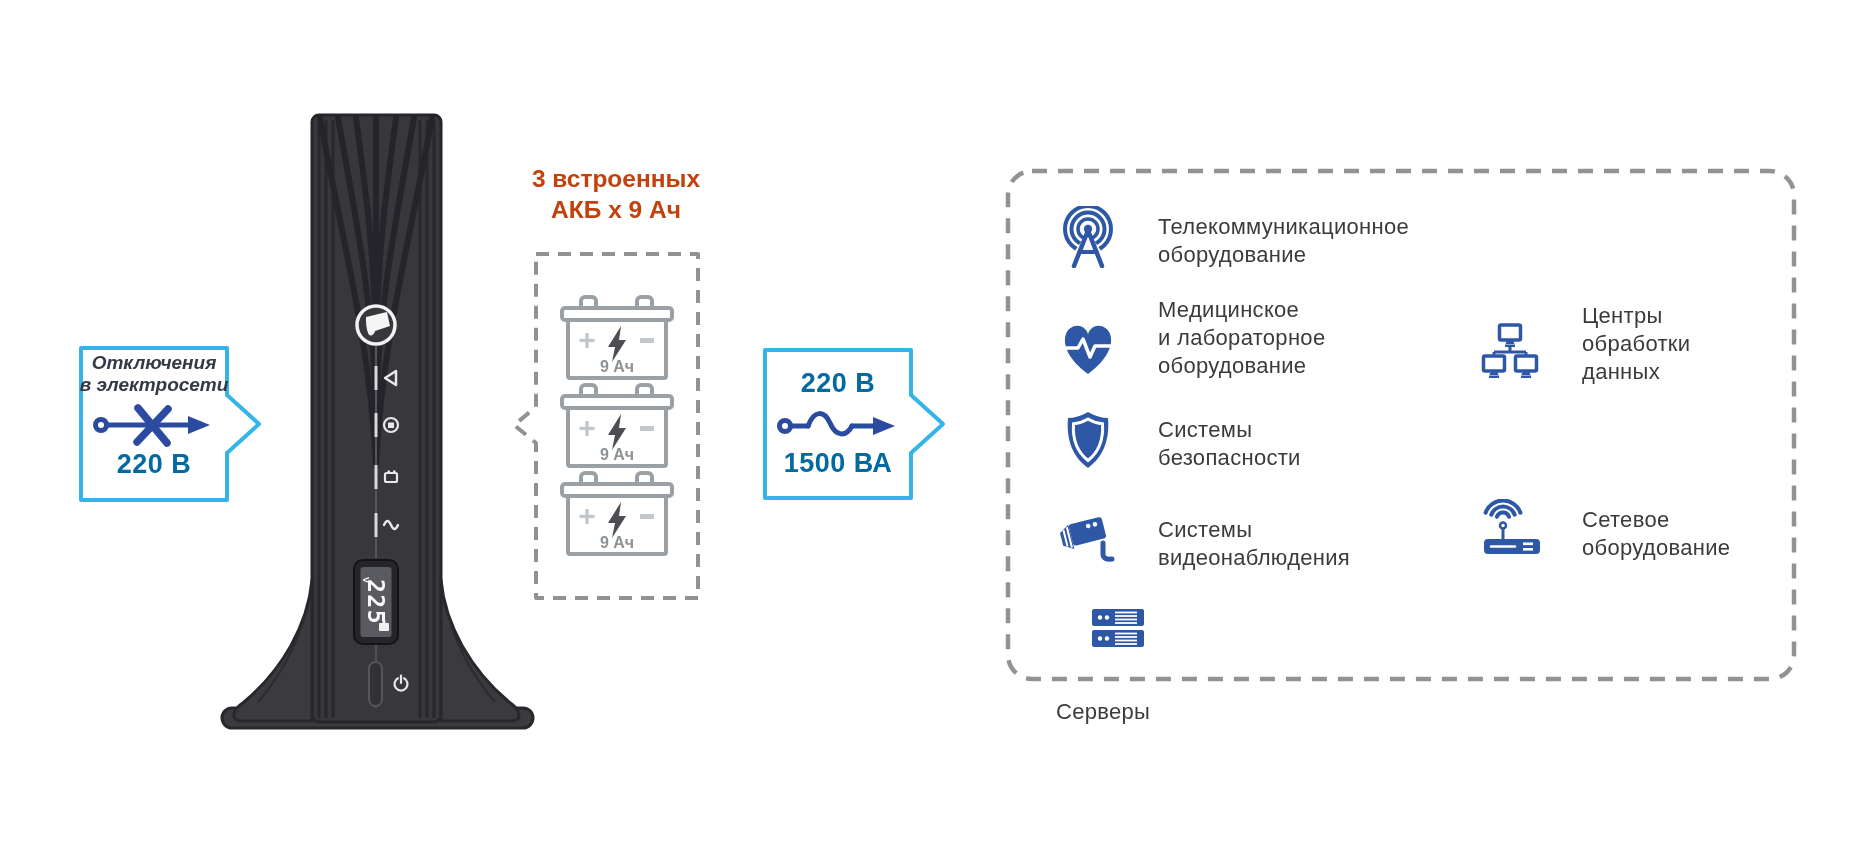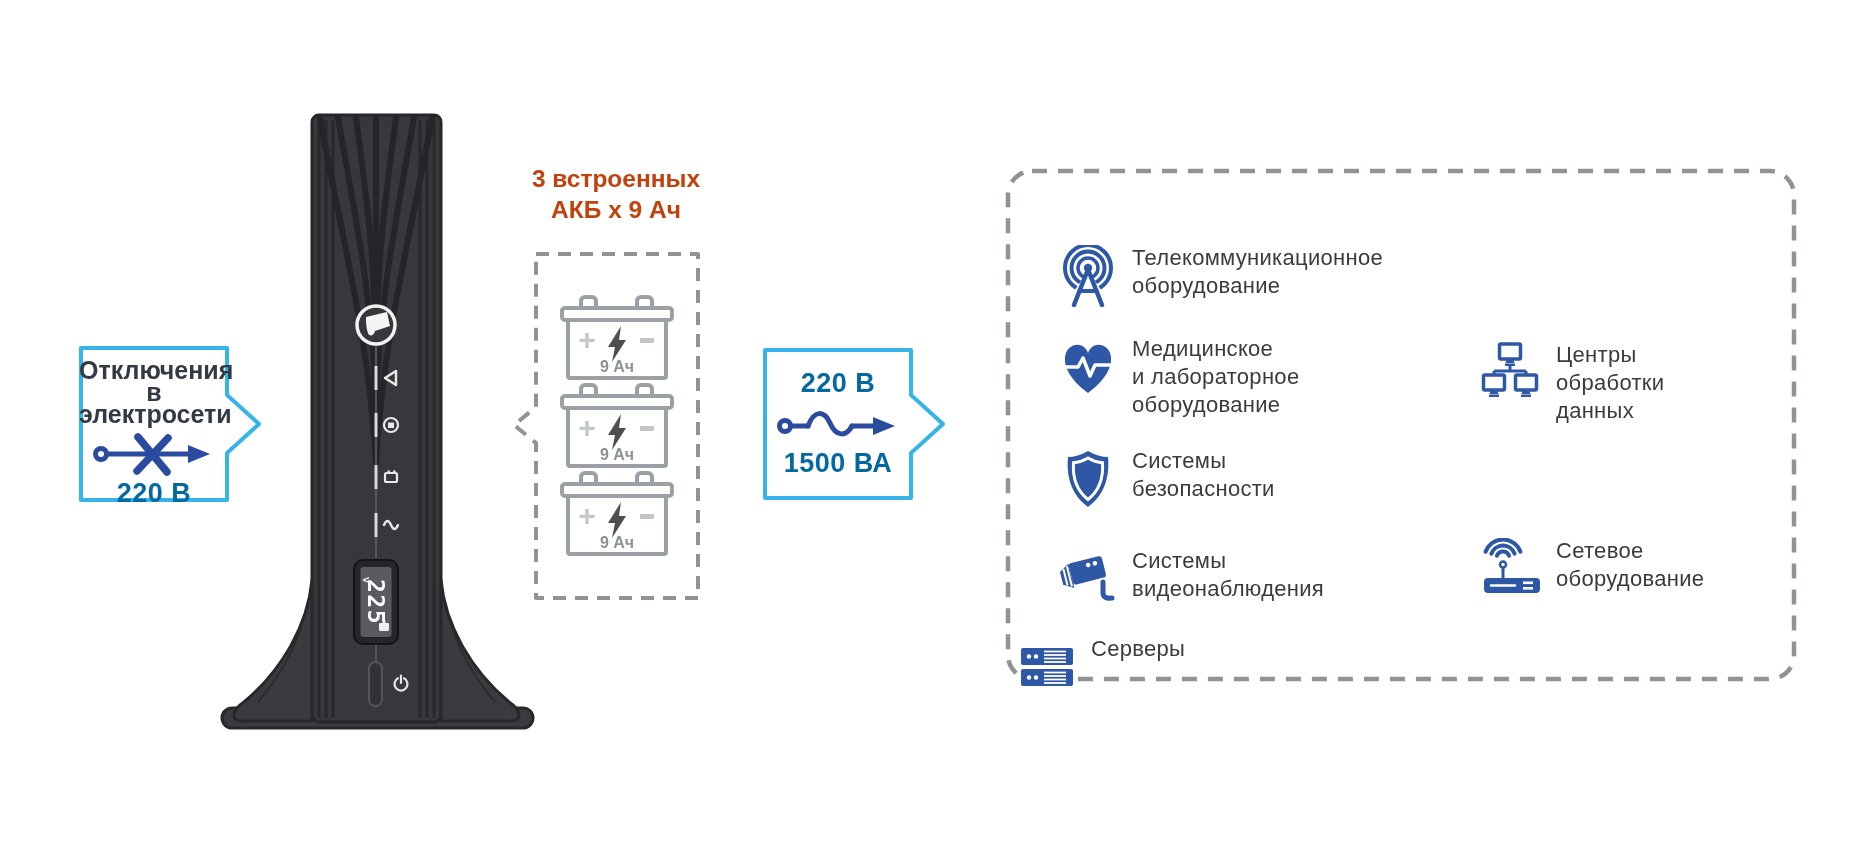--- a/index.html
+++ b/index.html
@@ -5,31 +5,31 @@
   html,body{margin:0;padding:0;background:#ffffff;}
   .stage{position:relative;width:1876px;height:850px;background:#fff;overflow:hidden;
          font-family:"Liberation Sans",sans-serif;}
   .abs{position:absolute;}
   svg{display:block;}
 
   
   .callout{position:absolute;width:150px;}
   .callout .shape{position:absolute;left:0;top:0;}
   .callout .content{position:relative;width:150px;text-align:center;}
-  .co-label{font-size:25px;font-weight:bold;color:#333a45;line-height:22px;padding-top:13px;}
+  .co-label{font-size:19px;font-weight:bold;color:#333a45;line-height:22px;padding-top:6px;font-style:italic;}
   .co-value{font-size:27px;font-weight:bold;color:#0369a1;letter-spacing:.5px;}
   .co-arrow{margin:7px auto 2px auto;}
 
   
   .bat-title{left:498px;top:163px;width:236px;text-align:center;
              font-size:24.5px;font-weight:bold;color:#c2410c;line-height:31px;}
   .battery{position:absolute;width:120px;height:88px;}
 
   
-  .load-item{position:absolute;display:flex;align-items:flex-start;gap:12px;margin-top:39px;}
+  .load-item{position:absolute;display:flex;align-items:flex-end;gap:38px;}
   .load-icon{width:64px;height:64px;flex:0 0 64px;display:flex;align-items:center;justify-content:center;}
   .load-text{font-size:22px;color:#3b3b3b;line-height:28px;letter-spacing:.3px;}
   .load-text span{display:block;}
 </style>
 </head>
 <body>
 
 <div class="stage">
 
   <div class="callout" style="left:79px;top:346px;height:156px;">
@@ -276,21 +276,21 @@
         </g>
         <path d="M46 34 V45 Q46 51 55 50" fill="none" stroke="#2e57a5" stroke-width="5" stroke-linecap="round"></path>
       </svg>
     </div>
     <div class="load-text">
       <span>Системы</span>
       <span>видеонаблюдения</span>
     </div>
   </div>
 
-  <div class="load-item" style="left:1015px;top:596px;">
+  <div class="load-item" style="left:1056px;top:596px;flex-direction:column;">
     <div class="load-icon">
       <svg width="62" height="62" viewBox="0 0 62 62">
         <rect x="5" y="12" width="52" height="17" rx="2" fill="#2e57a5"></rect>
         <rect x="5" y="33" width="52" height="17" rx="2" fill="#2e57a5"></rect>
         <g fill="#ffffff">
           <circle cx="13" cy="20.5" r="2.2"></circle>
             <circle cx="20" cy="20.5" r="2.2"></circle>
           <circle cx="13" cy="41.5" r="2.2"></circle>
             <circle cx="20" cy="41.5" r="2.2"></circle>
         </g>

